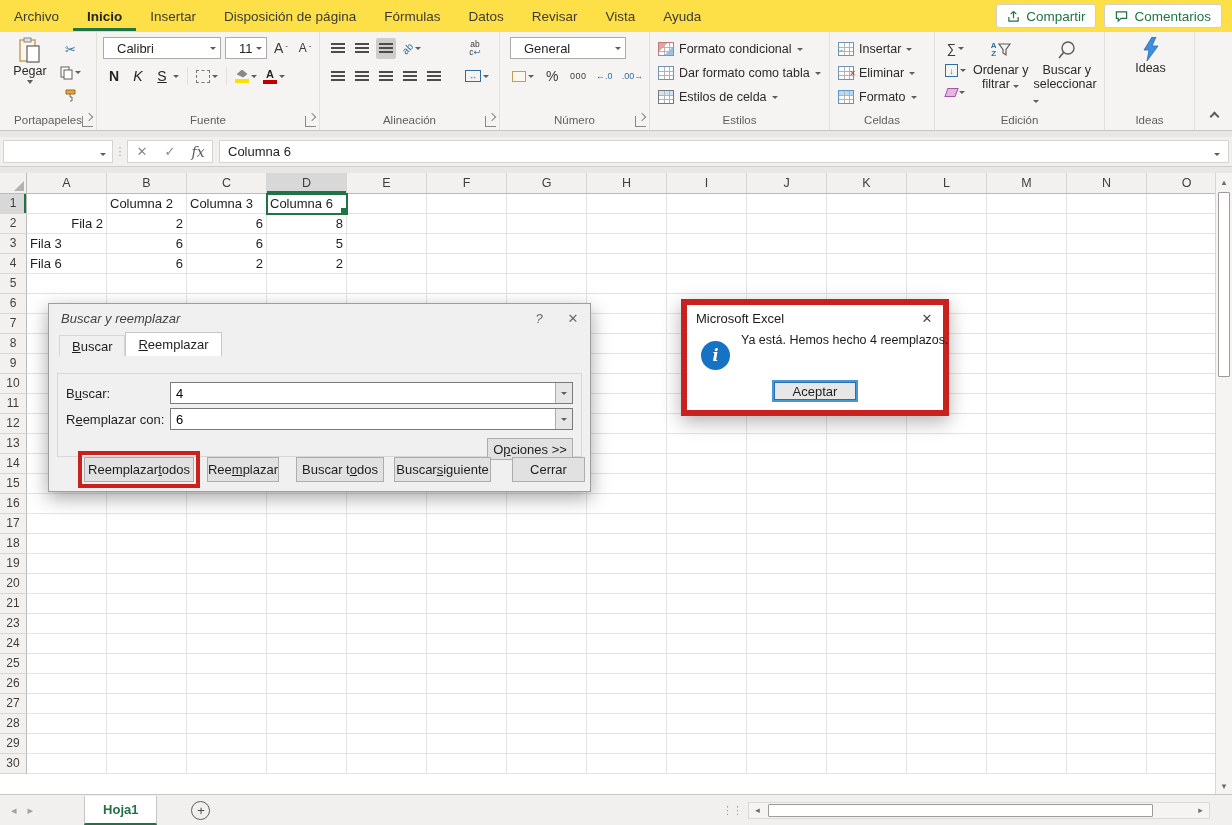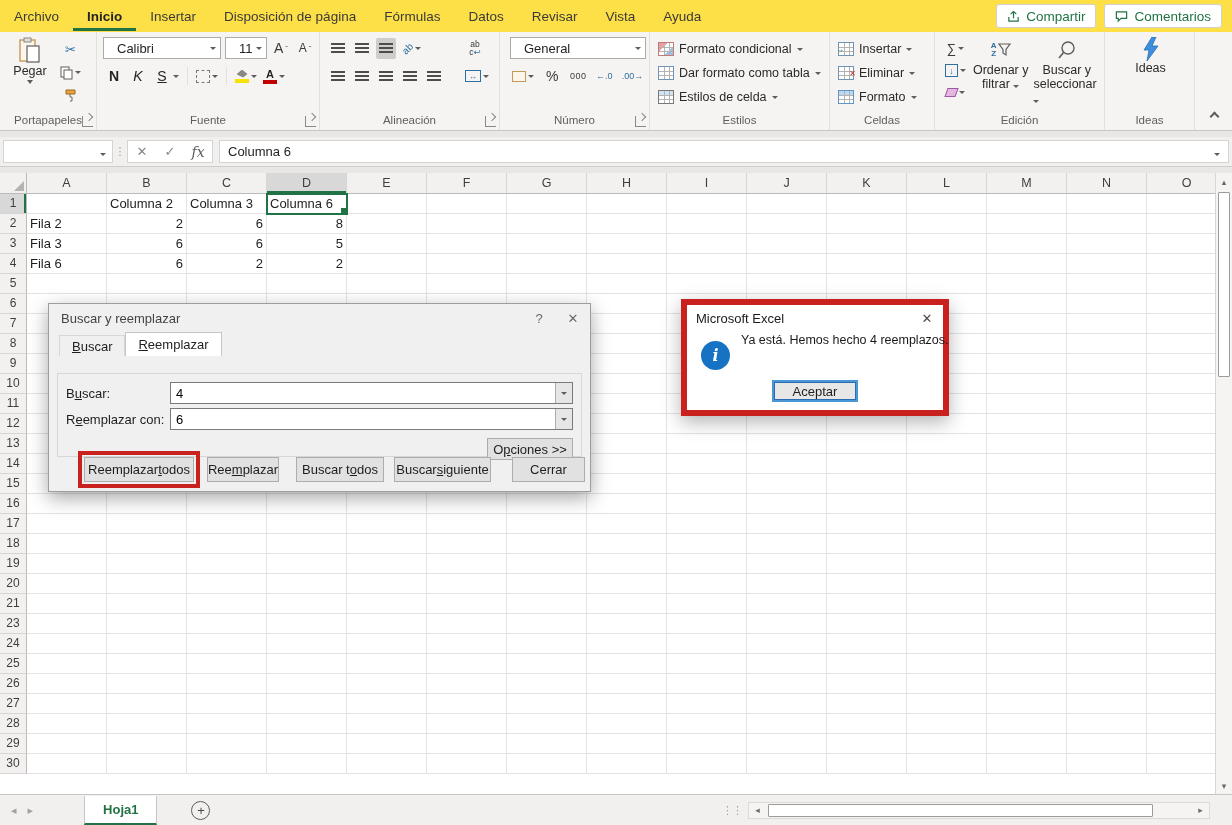--- a/index.html
+++ b/index.html
@@ -93,21 +93,21 @@
   .sheettab { margin-left:40px; height:29px; background:#fff; border-left:1px solid #c8c6c4; border-right:1px solid #c8c6c4; border-bottom:2px solid #217346; display:flex; align-items:center; padding:0 18px; font-size:13px; font-weight:700; color:#217346; }
   .addsheet { margin-left:34px; width:19px; height:19px; border:1px solid #605e5c; border-radius:50%; display:flex; align-items:center; justify-content:center; font-size:13px; color:#484644; }
   .hs-dots { margin-left:auto; color:#a09e9c; font-size:11px; letter-spacing:-1px; padding-right:6px; }
   .hscroll { width:462px; height:17px; margin-right:22px; background:#f5f4f2; border:1px solid #dcdad8; display:flex; align-items:center; position:relative; }
   .hs-arrow { width:17px; text-align:center; font-size:9px; color:#6d6b69; }
   .hs-thumb { position:absolute; left:19px; top:1px; width:385px; height:13px; background:#fff; border:1px solid #9d9b99; border-radius:1px; }
   .hs-right { position:absolute; right:0; }
 
   
   .dialog { position:absolute; left:48px; top:303px; width:543px; height:189px; background:#f0f0f0; border:1px solid #9f9d9b; box-shadow:0 6px 18px rgba(0,0,0,.35); z-index:10; }
-  .dlg-title { height:28px; display:flex; align-items:center; padding-left:12px; font-size:13px; color:#444; }
+  .dlg-title { height:28px; display:flex; align-items:center; padding-left:12px; font-size:13px; color:#444;font-style:italic; }
   .dlg-sys { margin-left:auto; display:flex; }
   .dlg-sysbtn { width:34px; text-align:center; color:#6d6b69; font-size:13px; }
   .dlg-tabs { display:flex; margin-left:10px; align-items:flex-end; position:relative; z-index:2; }
   .dtab { height:21px; padding:0 12px; font-size:13px; color:#1f1e1d; display:flex; align-items:center; border:1px solid #d9d7d5; border-bottom:none; background:#f0f0f0; }
   .dtab.active { height:24px; background:#fff; border-color:#c8c6c4; }
   .dlg-panel { position:absolute; left:8px; right:8px; top:69px; height:84px; border:1px solid #d9d7d5; background:#f0f0f0; padding:8px 8px 0 8px; }
   .frow { display:flex; align-items:center; height:22px; margin-bottom:4px; }
   .flabel { width:104px; font-size:13px; color:#1f1e1d; }
   .fcombo { flex:1; height:22px; background:#fff; border:1px solid #7a7a7a; display:flex; align-items:center; font-size:13px; padding-left:5px; }
   .fcombo .dropbtn { margin-left:auto; width:17px; height:20px; background:#e6e6e6; border-left:1px solid #adadad; display:flex; align-items:center; justify-content:center; }
@@ -308,21 +308,21 @@
             <span class="chev sm"></span>
           </div>
         </div>
       </div>
       <div class="rg-label">Alineación</div>
       <div class="launcher"></div>
     </div>
 
     <div class="rgroup" style="width:150px">
       <div class="rg-content" style="flex-direction:column;gap:6px;padding-left:10px">
-        <div class="combo" style="width:136px;height:22px">
+        <div class="combo" style="width:116px;height:22px">
           <span>General</span>
           <span class="chevbox">
               <span class="chev sm"></span>
             </span>
         </div>
         <div class="rrow" style="gap:6px;height:22px">
           <div class="ibtn">
               <span style="width:15px;height:11px;border:1px solid #c49a5a;background:#fdf6ec;display:inline-block"></span>
               <span class="chev sm"></span>
             </div>
@@ -502,21 +502,21 @@
           <div class="gcell"></div>
           <div class="gcell"></div>
           <div class="gcell"></div>
           <div class="gcell"></div>
           <div class="gcell"></div>
           <div class="gcell"></div>
           <div class="gcell"></div>
         </div>
         <div class="grow">
           <div class="rowh">2</div>
-          <div class="gcell" style="text-align: left;">Fila 2</div>
+          <div class="gcell" style="text-align: right;">Fila 2</div>
           <div class="gcell" style="text-align: right;">2</div>
           <div class="gcell" style="text-align: right;">6</div>
           <div class="gcell" style="text-align: right;">8</div>
           <div class="gcell"></div>
           <div class="gcell"></div>
           <div class="gcell"></div>
           <div class="gcell"></div>
           <div class="gcell"></div>
           <div class="gcell"></div>
           <div class="gcell"></div>

